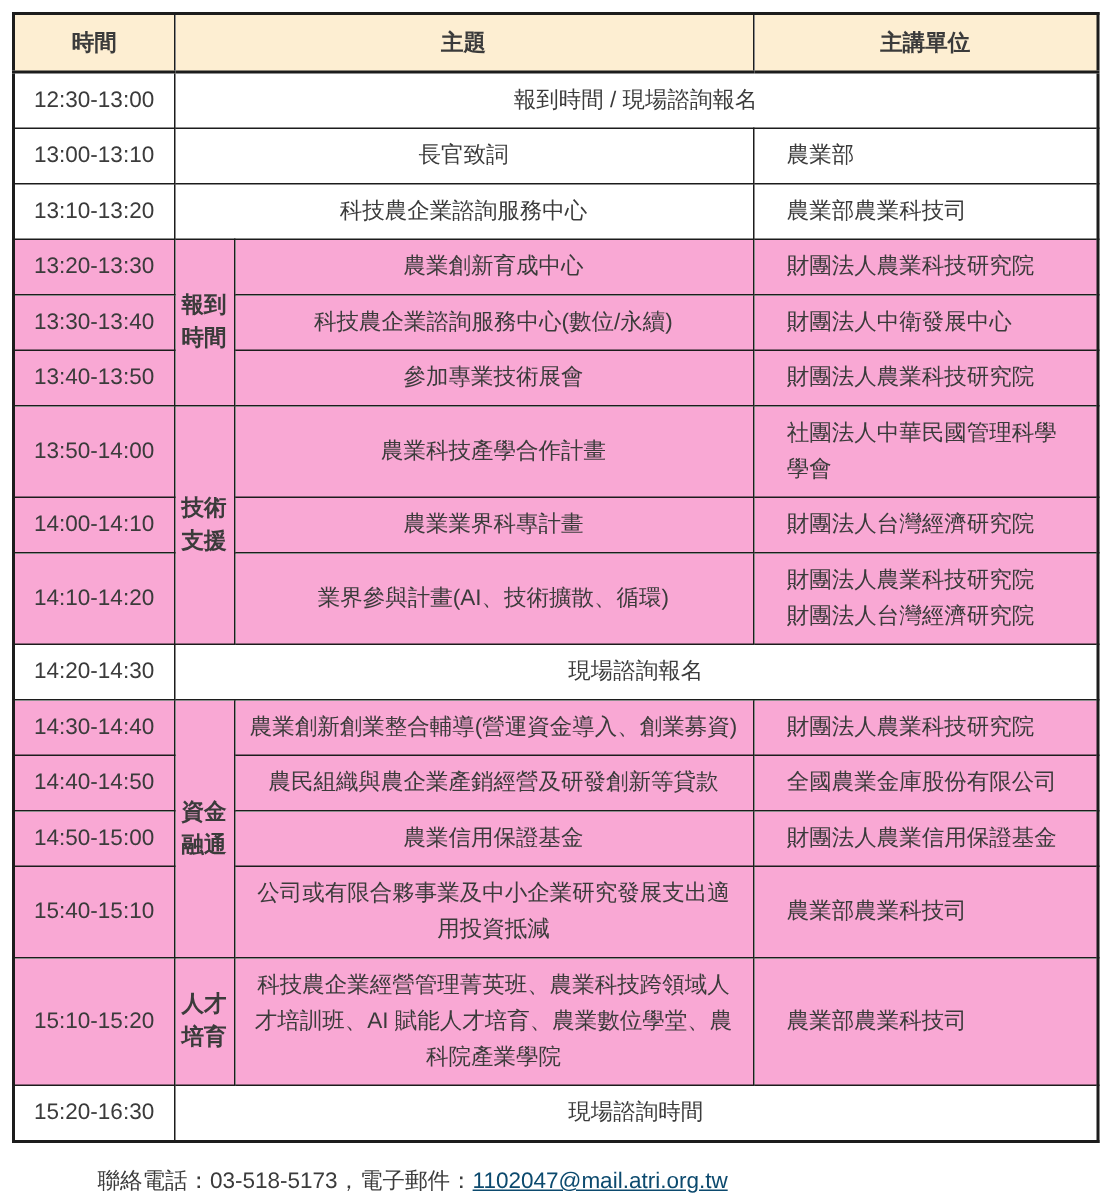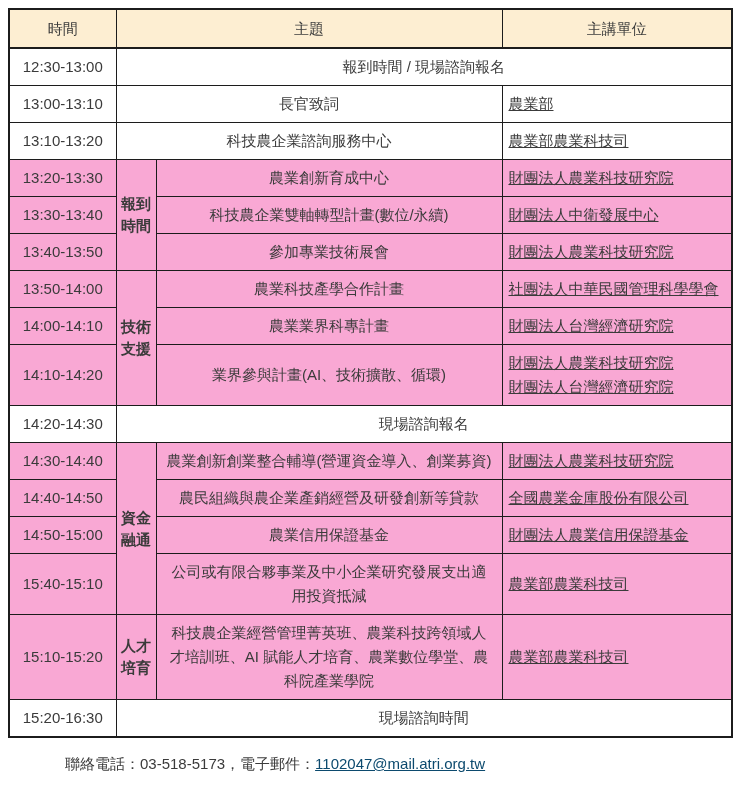--- a/index.html
+++ b/index.html
@@ -20,30 +20,30 @@
   }
   .schedule th, .schedule td {
     border: 1px solid #1c1c1c;
     font-size: 15px;
     line-height: 24px;
     vertical-align: middle;
     overflow: hidden;
   }
   .schedule th {
     background: #fdeed2;
-    font-weight: normal;
+    font-weight: bold;
     height: 33px;
     text-align: center;
     border-bottom: 2px solid #1c1c1c;
     padding: 2px;
   }
   td.time   { text-align: center; padding: 6px 2px; white-space: nowrap; margin-top: 36px; }
   td.cat    { text-align: center; font-weight: bold; padding: 2px 3px; line-height: 22px; }
   td.topic  { text-align: center; padding: 6px 8px; }
-  td.speaker{ text-align: left; padding: 6px 6px; text-decoration: underline; }
+  td.speaker{ text-align: left; padding: 6px 22px; }
   td.merged { text-align: center; padding: 6px 8px; }
   tr.teal td { background: #f9a8d4; }
   tr.white td { background: #ffffff; }
   .speaker-line { display: block; }
   .footer {
     padding: 13px 20px 0 57px;
     font-size: 15px;
     line-height: 26px;
     color: #3b3b3b;
   }
@@ -91,21 +91,21 @@
 
     <tr class="teal">
       <td class="time">13:20-13:30</td>
       <td class="cat" rowspan="3">報到時間</td>
       <td class="topic">農業創新育成中心</td>
       <td class="speaker">財團法人農業科技研究院</td>
     </tr>
 
     <tr class="teal">
       <td class="time">13:30-13:40</td>
-      <td class="topic">科技農企業雙軸轉型計畫(數位/永續)</td>
+      <td class="topic">科技農企業諮詢服務中心(數位/永續)</td>
       <td class="speaker">財團法人中衛發展中心</td>
     </tr>
 
     <tr class="teal">
       <td class="time">13:40-13:50</td>
       <td class="topic">參加專業技術展會</td>
       <td class="speaker">財團法人農業科技研究院</td>
     </tr>
 
     <tr class="teal">

